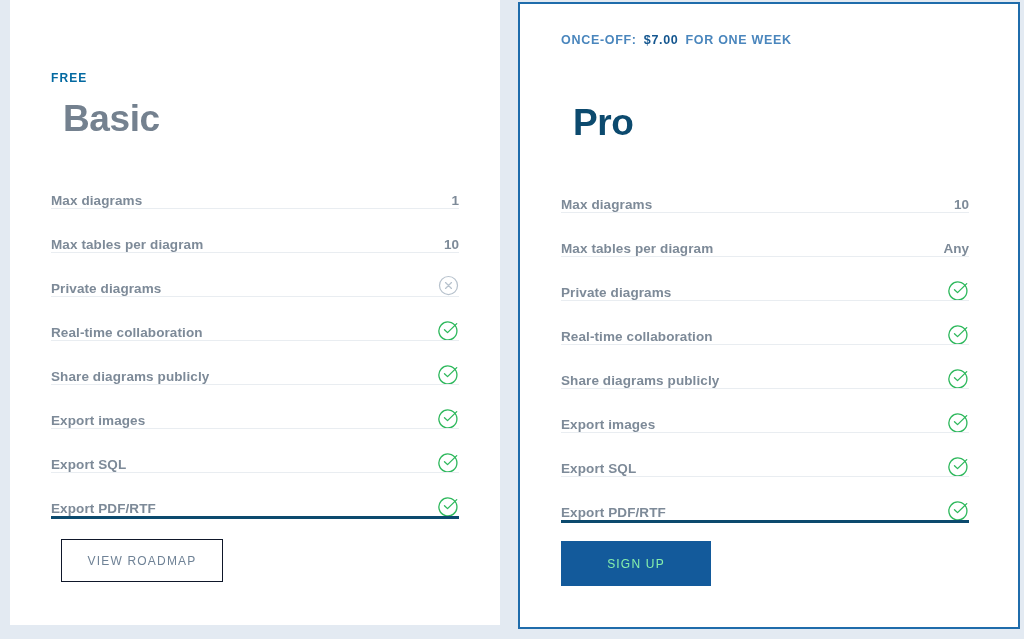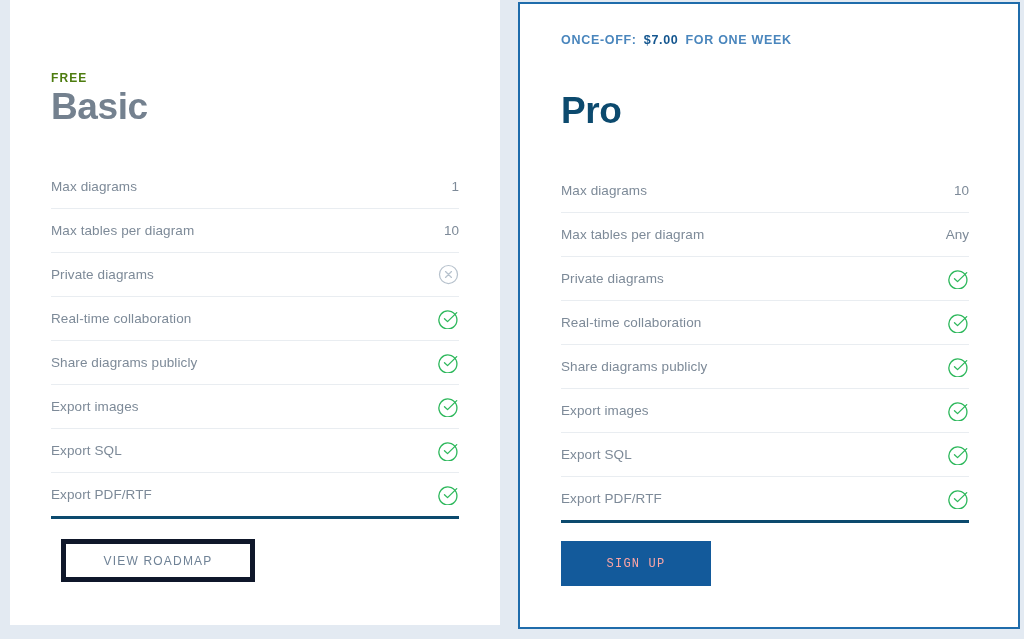--- a/index.html
+++ b/index.html
@@ -50,31 +50,31 @@
     box-sizing: border-box;
   }
 
   
   .eyebrow {
     position: absolute;
     top: 71px;
     left: 41px;
     font-size: 12px;
     letter-spacing: 1.1px;
-    color: #4d7c0f;
+    color: #0369a1;
     font-weight: 700;
   }
   .plan-title {
     position: absolute;
     left: 41px;
     top: 86px;
     font-size: 37px;
     font-weight: 700;
     letter-spacing: -0.4px;
-    margin: 0;
+    margin: 12px;
   }
   .plan-title.basic {
     color: #74818f;
   }
   .plan-title.pro {
     color: #0c4a6e;
     top: 86px;
   }
 
   
@@ -114,22 +114,23 @@
     top: 165px;
   }
   .card-pro .features {
     width: 408px;
   }
   .feature-row {
     position: relative;
     height: 43px;
     border-top: 1px solid #e9edf1;
     display: flex;
-    align-items: center;
+    align-items: flex-end;
     justify-content: space-between;
+    font-weight: bold;
   }
   .feature-row:first-child {
     border-top: none;
   }
   .feature-row.last-line {
     border-bottom: 3px solid #0c4a6e;
   }
   .feature-label {
     font-size: 13.5px;
     color: #7d8a98;
@@ -156,35 +157,34 @@
     display: flex;
     align-items: center;
     justify-content: center;
     font-size: 12px;
     letter-spacing: 1.2px;
     cursor: pointer;
   }
   .btn-roadmap {
     left: 51px;
     top: 539px;
-    width: 194px;
+    width: 162px;
     height: 43px;
     background: #ffffff;
-    border: 5px solid #0f172a;
+    border: 1px solid #0f172a;
     color: #6f8296;
   }
   .btn-signup {
     left: 41px;
     top: 537px;
     width: 150px;
     height: 45px;
     background: #135a9b;
     border: none;
-    color: #fca5a5;
-    font-family: Liberation Mono, monospace;
+    color: #86efac;
   }
 </style>
 </head>
 <body>
 
 <div class="pricing-wrap">
 
   <div class="card card-basic">
     <div class="card-inner">
 

